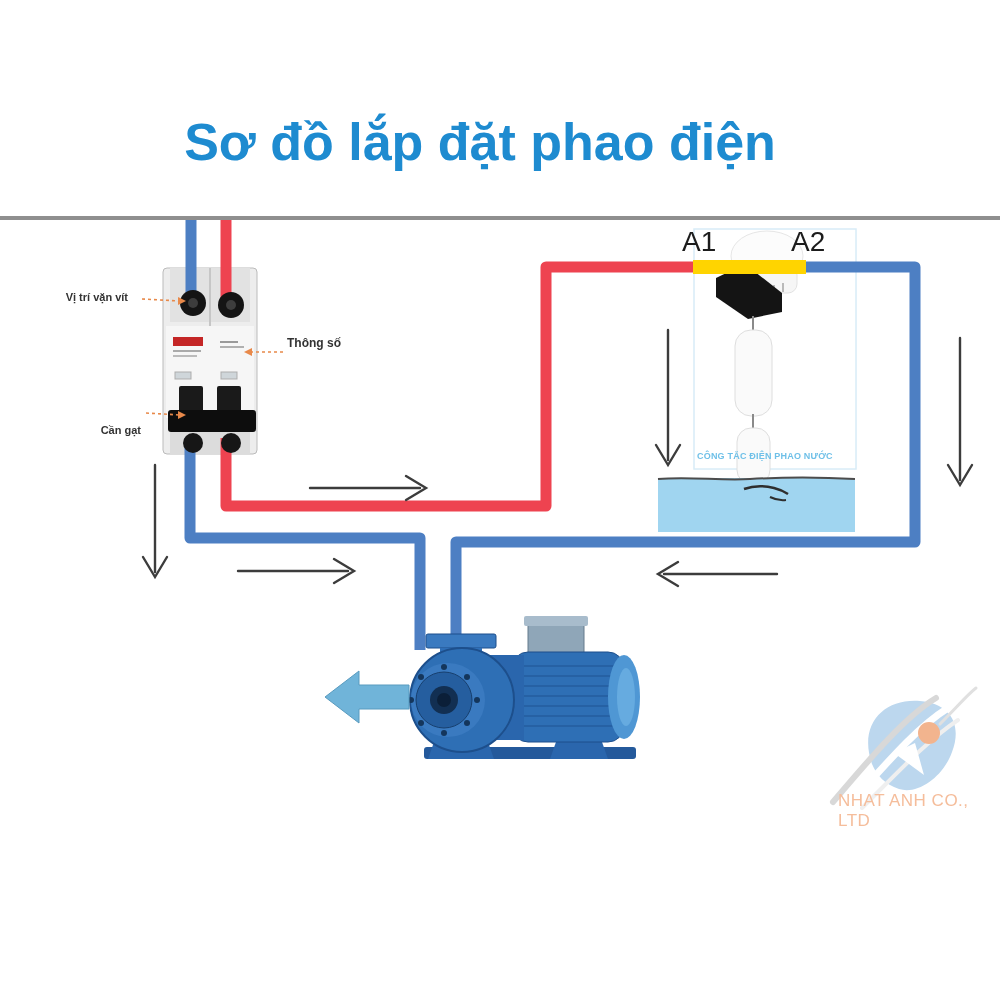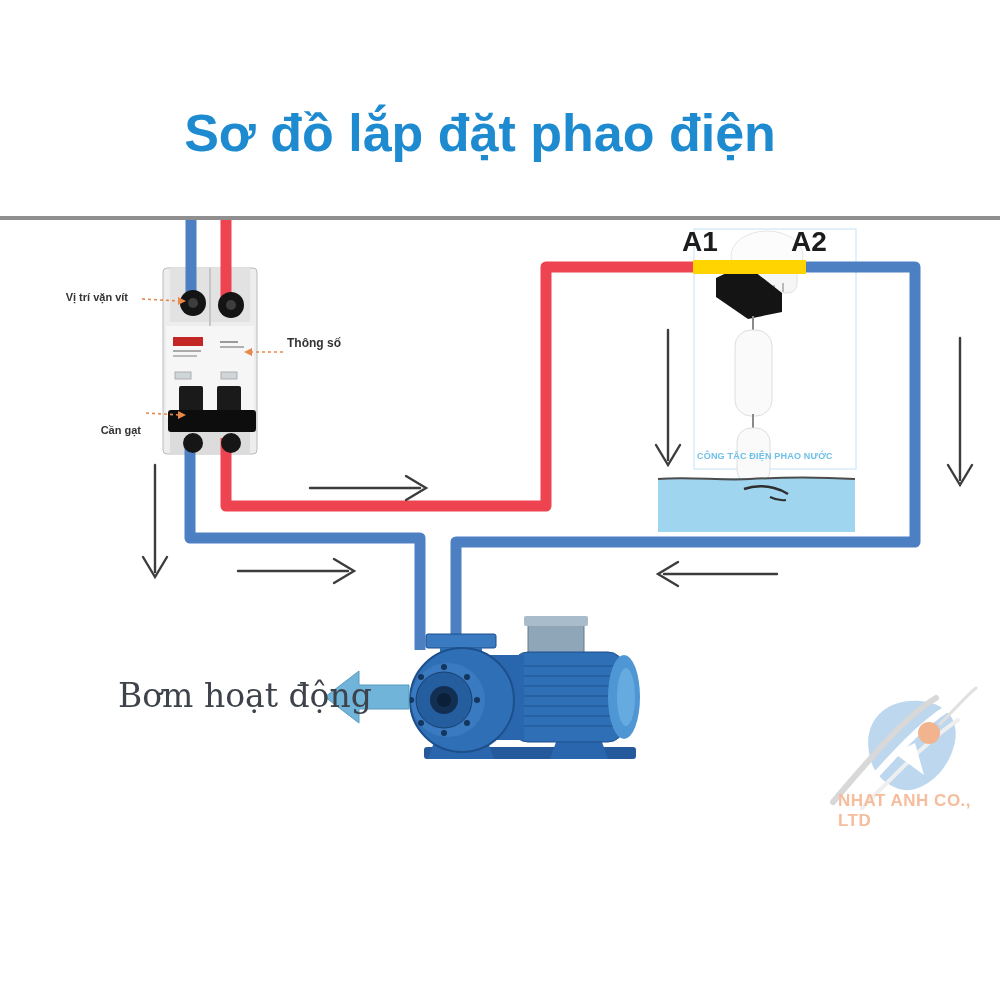--- a/index.html
+++ b/index.html
@@ -1,32 +1,32 @@
 <!DOCTYPE html>
 <html style="--c-title: #1e8bd0; --c-wire-blue: #4d7fc3; --c-wire-red: #ee4350; --c-wire-yellow: #ffd400; --c-water: #a0d5f0; --c-arrow: #3c3c3c; --c-leader: #e8894a; --c-label-text: #333333; --c-terminal-text: #1c1c1c; --c-caption-text: #6fc0e8; --c-pump-label-text: #3d424b; --c-watermark-text: #f5bd9b; --c-pump-blue: #2e6fb5; --c-logo-blue: #bcd7ee; --c-logo-orange: #f2b48e; --c-rule-gray: #8f8f8f;"><head>
 <meta charset="utf-8">
 <style>
   html,body{margin:0;padding:0;background:#fff;}
   .stage{position:relative;width:1000px;height:1000px;background:#ffffff;overflow:hidden;
          font-family:"Liberation Sans",sans-serif;}
   .abs{position:absolute;}
-  .title{left:0;top:103px;width:960px;text-align:center;font-size:52px;font-weight:700;
+  .title{left:0;top:112px;width:960px;text-align:center;font-size:52px;font-weight:700;
          color:var(--c-title);letter-spacing:0px;}
   .bk-label{font-size:11px;font-weight:700;color:var(--c-label-text);}
   .lbl-screw{left:26px;top:291px;width:102px;text-align:right;}
   .lbl-specs{left:287px;top:336px;font-size:12px;}
   .lbl-lever{left:55px;top:405px;width:86px;text-align:right;margin-top:19px;}
-  .terminal{font-size:28px;font-weight:700;color:var(--c-terminal-text);text-align:right;}
+  .terminal{font-size:28px;font-weight:400;color:var(--c-terminal-text);text-align:right;}
   .t-a1{left:682px;top:226px;}
   .t-a2{left:791px;top:226px;}
   .fs-caption{left:697px;top:451px;width:156px;font-size:9px;
               font-weight:700;color:var(--c-caption-text);letter-spacing:.2px;}
   .pump-label{left:118px;top:676px;font-family:"DejaVu Serif",serif;font-size:33px;
               color:var(--c-pump-label-text);}
-  .wm-text{left:838px;top:791px;font-size:17px;font-weight:700;letter-spacing:.5px;
+  .wm-text{left:838px;top:791px;font-size:17px;font-weight:400;letter-spacing:.5px;
            color:var(--c-watermark-text);}
   svg{position:absolute;left:0;top:0;}
 </style>
 </head>
 <body>
 
 <div class="stage">
 
   <div class="abs title">Sơ đồ lắp đặt phao điện</div>
 
@@ -170,16 +170,15 @@
 
   <div class="abs bk-label lbl-screw">Vị trí vặn vít</div>
   <div class="abs bk-label lbl-specs">Thông số</div>
   <div class="abs bk-label lbl-lever">Cần gạt</div>
 
   <div class="abs terminal t-a1">A1</div>
   <div class="abs terminal t-a2">A2</div>
 
   <div class="abs fs-caption">CÔNG TẮC ĐIỆN PHAO NƯỚC</div>
 
-  <div class="abs pump-label">Bơm hoạt động</div>
 
   <div class="abs wm-text">NHAT ANH CO., LTD</div>
 </div>
 
 </body></html>

